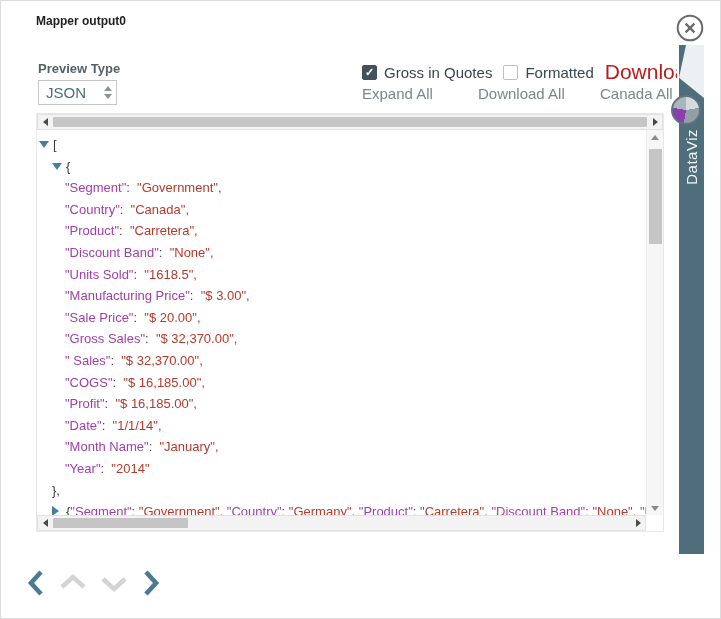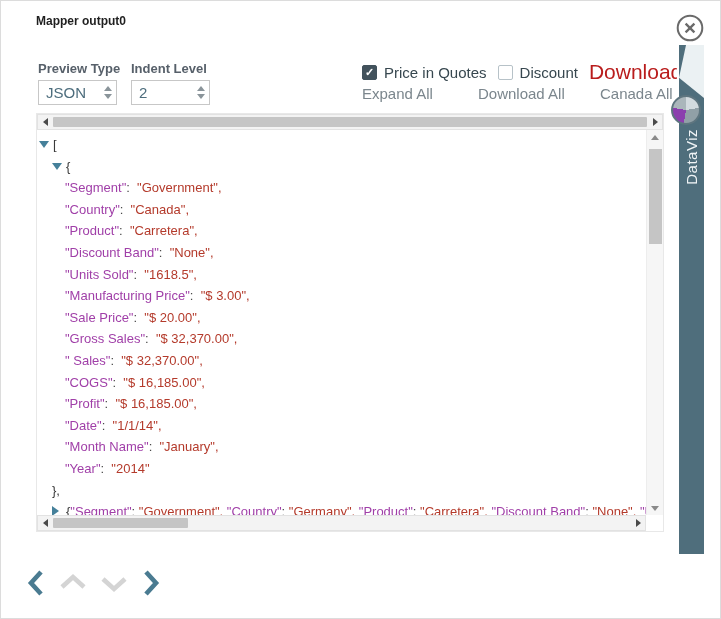--- a/index.html
+++ b/index.html
@@ -92,38 +92,28 @@
   <div class="spin-group" style="left:37px;">
     <div class="spin-label">Preview Type</div>
     <div class="spin-box">
       <span class="spin-value">JSON</span>
       <span class="spin-arrows">
           <span class="tri-up"></span>
           <span class="tri-down"></span>
         </span>
     </div>
   </div>
-  <div class="spin-group" style="left:130px;">
-    <div class="spin-label">Indent Level</div>
-    <div class="spin-box">
-      <span class="spin-value">2</span>
-      <span class="spin-arrows">
-          <span class="tri-up"></span>
-          <span class="tri-down"></span>
-        </span>
-    </div>
-  </div>
 
   <div class="cb-row">
     <span class="checkbox checked">
         <span class="mark">✓</span>
       </span>
-    <span class="cb-label">Price in Quotes</span>
+    <span class="cb-label">Gross in Quotes</span>
     <span class="checkbox"></span>
-    <span class="cb-label">Discount</span>
+    <span class="cb-label">Formatted</span>
     <span class="gray-link">Download</span>
   </div>
 
   <span class="link-row-item" style="left:361px;">Expand All</span>
   <span class="link-row-item" style="left:477px;">Download All</span>
   <span class="link-row-item" style="left:599px;">Canada All</span>
 
   <div class="viewer">
     <div class="hscroll top">
       <span class="hs-btn">

